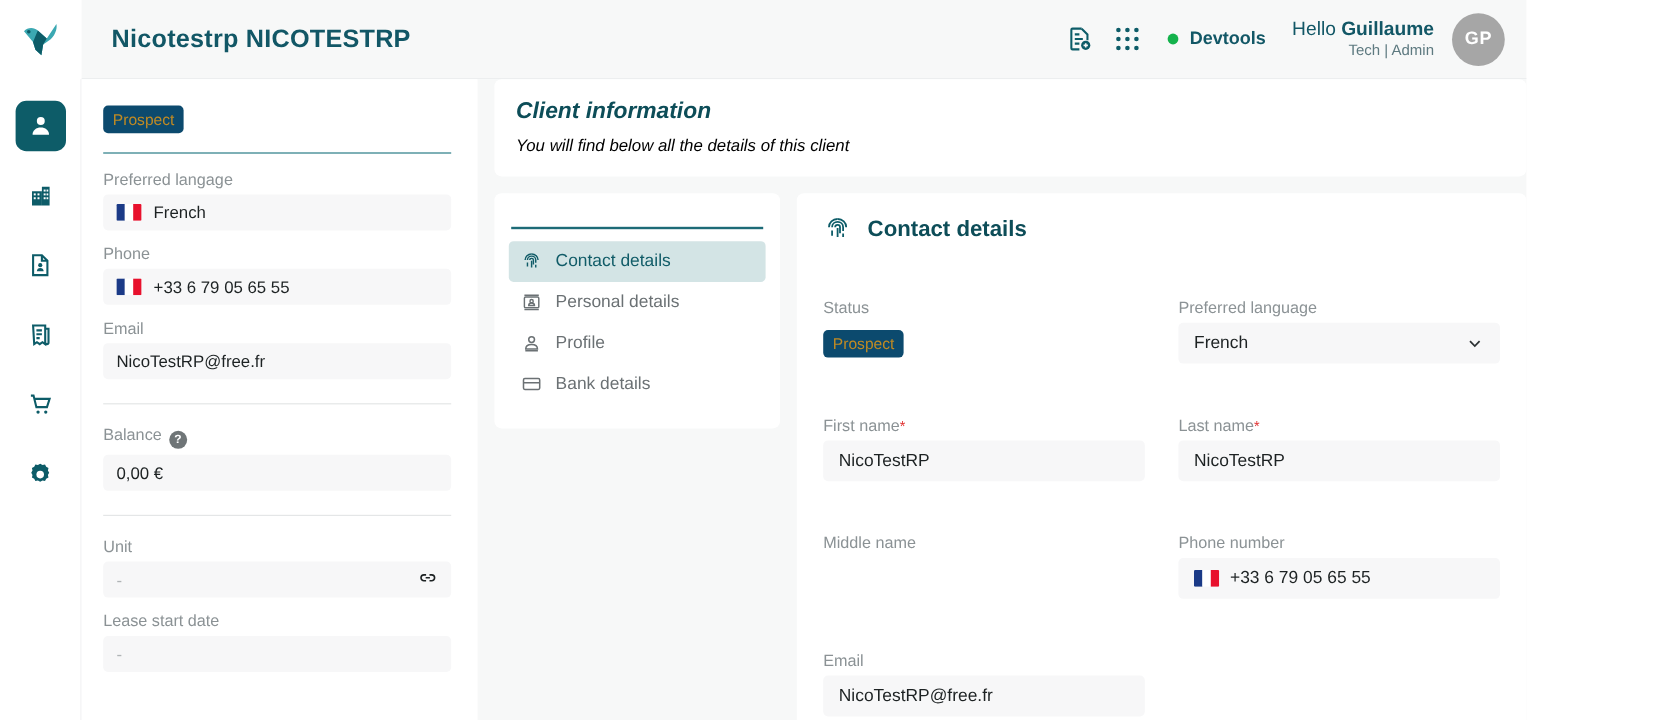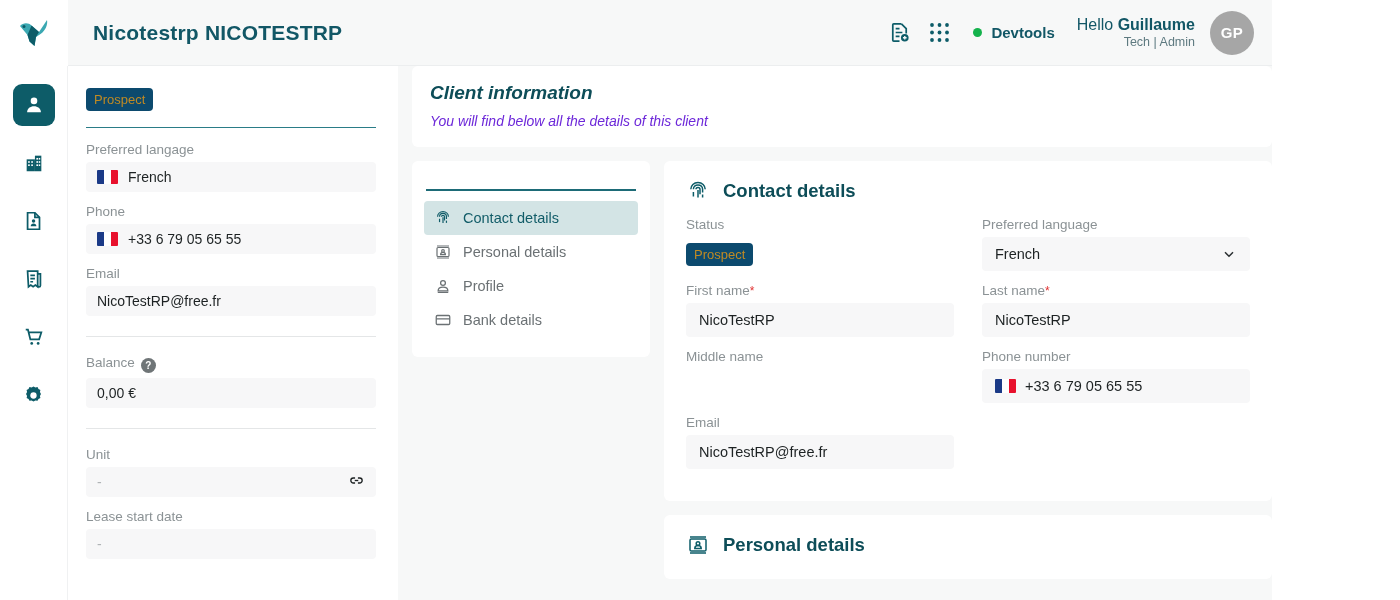--- a/index.html
+++ b/index.html
@@ -115,21 +115,21 @@
     padding: 7px 14px; border-radius: 3px 3px 0 0;
   }
   .tab.active { background: #cfe0e3; font-weight: bold; color: #0d4d58; }
 
   .card {
     background: #ffffff; border-radius: 6px;
     margin-bottom: 14px;
   }
   .card-info { padding: 16px 18px 18px 18px; font-style: italic; }
   .card-title { font-size: 19px; font-weight: bold; color: #0d4d58; }
-  .card-sub { font-size: 14px; color: #6d28d9; margin-top: 9px; }
+  .card-sub { font-size: 14px; color: #000000; margin-top: 9px; }
 
   .panes { display: flex; gap: 14px; align-items: flex-start; }
 
   .sections-card {
     width: 238px; min-width: 238px;
     padding: 16px 12px 20px 12px;
   }
   .sections-head { display: flex; align-items: center; padding: 0 4px; }
   .sections-title { font-size: 17px; font-weight: bold; color: #0d4d58; }
   .back-arrow { margin-left: auto; color: #0d4d58; display: flex; }
@@ -142,21 +142,21 @@
   .sec-item .sicon { display: flex; color: #6b7174; }
   .sec-item.active { background: #d3e4e5; color: #115c68; }
   .sec-item.active .sicon { color: #115c68; }
 
   .detail-card { flex: 1; min-width: 0; padding: 18px 22px 20px 22px; }
   .detail-head { display: flex; align-items: center; gap: 13px; margin-bottom: 14px; }
   .detail-head .dicon { color: #0d5c68; display: flex; }
   .detail-title { font-size: 18.5px; font-weight: bold; color: #0d4d58; }
 
   .grid2 { display: grid; grid-template-columns: 1fr 1fr; gap: 0 28px; }
-  .g-fld { margin-bottom: 12px; }
+  .g-fld { margin-bottom: 12px; margin-top: 32px; }
   .g-label { font-size: 13.5px; color: #8b9295; margin-bottom: 5px; }
   .g-label .req { color: #e03131; font-size: 12px; }
   .g-box {
     background: #f7f7f8; border-radius: 4px; height: 34px;
     display: flex; align-items: center; padding: 0 13px;
     font-size: 14.5px; color: #1d2223; gap: 9px;
   }
   .g-box.placeholder { color: #a9aeb0; }
   .g-box .chev { margin-left: auto; color: #2c3133; display: flex; }
   .badge-row { height: 34px; display: flex; align-items: center; }

